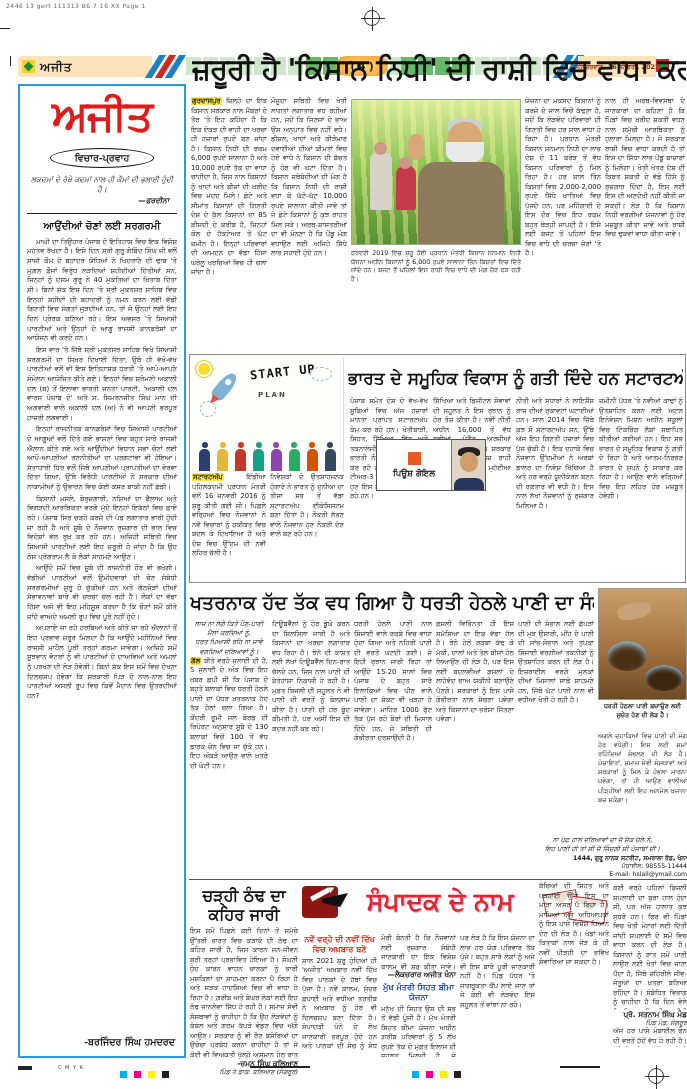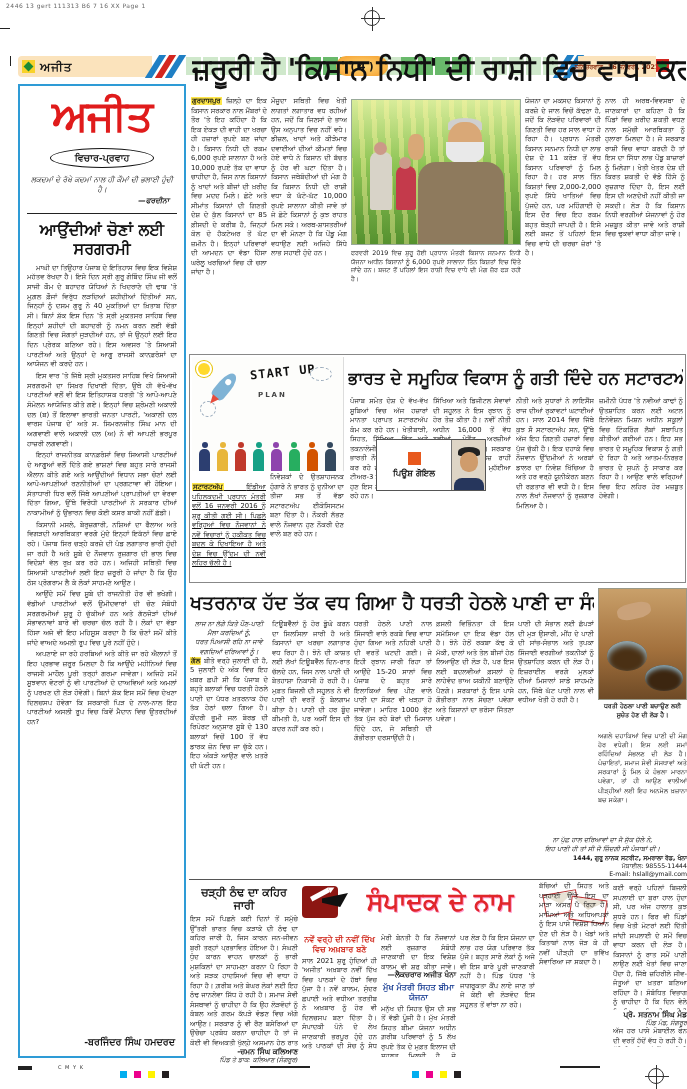--- a/index.html
+++ b/index.html
@@ -47,21 +47,21 @@
   
   .edbox{left:18px;top:84px;width:168px;height:974px;border:2px solid #2e9bd6;background:#fff;
      padding:4px 7px;overflow:hidden;}
   .logo{font-size:42px;font-weight:900;color:#e01b1b;text-align:center;line-height:52px;
      letter-spacing:-1px;}
   .oval{width:104px;margin:6px auto 0;border:1.6px solid #111;border-radius:50%;
      text-align:center;font-size:9.5px;font-weight:bold;padding:3px 0;}
   .vquote{margin-top:7px;font-size:7.4px;font-style:italic;text-align:center;line-height:1.4;}
   .vauthor{font-size:7.4px;font-style:italic;font-weight:bold;text-align:right;padding-right:8px;}
   .edrule{border-top:1.6px solid #222;margin:8px 0 6px;}
-  .edhead{font-size:16px;font-weight:900;text-align:center;margin:2px 0 6px;}
+  .edhead{font-size:10px;font-weight:900;text-align:center;margin:2px 0 6px;}
   .edbody{font-size:6.9px;line-height:1.4;text-align:justify;height:688px;overflow:hidden;}
   .edbody p{margin:0 0 2px;text-indent:9px;}
   .edsig{position:absolute;right:9px;bottom:8px;font-size:9.5px;font-weight:bold;}
   
   .ncol{font-size:6.8px;line-height:1.4;text-align:justify;overflow:hidden;}
   .lead{background:#ffe74a;font-weight:bold;padding:0 1px;}
   .capt{font-size:6.3px;line-height:1.35;text-align:justify;overflow:hidden;}
   .couplet{font-size:6.6px;font-style:italic;text-align:center;line-height:1.4;}
   
   .byline{border:1px solid #555;background:#fff;display:flex;}
@@ -245,21 +245,21 @@
         <span class="orange-sq" data-name="orange-square-icon"></span>
         <span class="byname" data-name="author-name">ਪਿਊਸ਼ ਗੋਇਲ</span>
       </div>
       <div class="mugshot" data-name="author-photo">
         <span class="turban t-hair" data-name="hair-icon"></span>
         <span class="head-c"></span>
           <span class="shoulders" style="background:#26365c;"></span>
       </div>
     </div>
 
-    <div class="abs ncol" style="left:2px;top:128px;width:74px;height:106px;text-decoration:underline;" data-name="startup-mini-column">
+    <div class="abs ncol" style="left:2px;top:118px;width:74px;height:106px;" data-name="startup-mini-column">
       <span class="lead" data-name="lead-word">ਸਟਾਰਟਅੱਪ</span>
       <span data-name="startup-col-text">ਇੰਡੀਆ ਪਹਿਲਕਦਮੀ ਪ੍ਰਧਾਨ ਮੰਤਰੀ ਵਲੋਂ 16 ਜਨਵਰੀ 2016 ਨੂੰ ਸ਼ੁਰੂ ਕੀਤੀ ਗਈ ਸੀ। ਪਿਛਲੇ ਵਰ੍ਹਿਆਂ ਵਿਚ ਨੌਜਵਾਨਾਂ ਨੇ ਨਵੇਂ ਵਿਚਾਰਾਂ ਨੂੰ ਹਕੀਕਤ ਵਿਚ ਬਦਲ ਕੇ ਦਿਖਾਇਆ ਹੈ ਅਤੇ ਦੇਸ਼ ਵਿਚ ਉੱਦਮ ਦੀ ਨਵੀਂ ਲਹਿਰ ਚੱਲੀ ਹੈ।</span>
     </div>
     <div class="abs ncol" style="left:80px;top:118px;width:74px;height:106px;" data-name="startup-mini-column">ਨਿਵੇਸ਼ਕਾਂ ਦੇ ਉਤਸ਼ਾਹਜਨਕ ਹੁੰਗਾਰੇ ਨੇ ਭਾਰਤ ਨੂੰ ਦੁਨੀਆ ਦਾ ਤੀਜਾ ਸਭ ਤੋਂ ਵੱਡਾ ਸਟਾਰਟਅੱਪ ਈਕੋਸਿਸਟਮ ਬਣਾ ਦਿੱਤਾ ਹੈ। ਨੌਕਰੀ ਲੱਭਣ ਵਾਲੇ ਨੌਜਵਾਨ ਹੁਣ ਨੌਕਰੀ ਦੇਣ ਵਾਲੇ ਬਣ ਰਹੇ ਹਨ।</div>
   </div>
 
   <div class="abs h2" style="left:190px;top:588px;width:404px;height:28px;font-size:19px;line-height:28px;white-space:nowrap;text-align:left;" data-name="water-headline">ਖਤਰਨਾਕ ਹੱਦ ਤੱਕ ਵਧ ਗਿਆ ਹੈ ਧਰਤੀ ਹੇਠਲੇ ਪਾਣੀ ਦਾ ਸੰਕਟ</div>
   <div class="abs wphoto" data-name="water-photo">
     <span class="handshape" data-name="hand-shape"></span>
     <span class="pot1" data-name="water-pot"></span>
@@ -288,21 +288,21 @@
     <div class="couplet" data-name="closing-sher-line">ਨਾ ਪੁੱਛ ਹਾਲ ਦਰਿਆਵਾਂ ਦਾ ਜੋ ਸੁੱਕ ਚੱਲੇ ਨੇ,</div>
     <div class="couplet" data-name="closing-sher-line">ਇਹ ਪਾਣੀ ਹੀ ਤਾਂ ਸੀ ਜੋ ਜ਼ਿੰਦਗੀ ਸੀ ਪੰਜਾਬਾਂ ਦੀ।</div>
     <div style="font-size:6.2px;text-align:right;font-weight:bold;" data-name="author-address">1444, ਗੁਰੂ ਨਾਨਕ ਸਟਰੀਟ, ਸਮਰਾਲਾ ਰੋਡ, ਖੰਨਾ</div>
     <div style="font-size:6.2px;text-align:right;" data-name="author-mobile">ਮੋਬਾਈਲ: 98555-11444</div>
     <div style="font-size:6.2px;text-align:right;" data-name="author-email">E-mail: hslall@ymail.com</div>
   </div>
 
   <div class="abs lrule" data-name="section-divider"></div>
 
   <div class="abs" style="left:190px;top:886px;width:108px;height:170px;" data-name="letter-cold-wave">
-    <div class="lhead" style="font-size:11px;" data-name="letter-headline">ਚੜ੍ਹੀ ਠੰਢ ਦਾ ਕਹਿਰ ਜਾਰੀ</div>
+    <div class="lhead" style="font-size:16px;" data-name="letter-headline">ਚੜ੍ਹੀ ਠੰਢ ਦਾ ਕਹਿਰ ਜਾਰੀ</div>
     <div class="ncol" style="height:132px;margin-top:3px;" data-name="letter-body">ਇਸ ਸਮੇਂ ਪਿਛਲੇ ਕਈ ਦਿਨਾਂ ਤੋਂ ਸਮੁੱਚੇ ਉੱਤਰੀ ਭਾਰਤ ਵਿਚ ਕੜਾਕੇ ਦੀ ਠੰਢ ਦਾ ਕਹਿਰ ਜਾਰੀ ਹੈ, ਜਿਸ ਕਾਰਨ ਜਨ-ਜੀਵਨ ਬੁਰੀ ਤਰ੍ਹਾਂ ਪ੍ਰਭਾਵਿਤ ਹੋਇਆ ਹੈ। ਸੰਘਣੀ ਧੁੰਦ ਕਾਰਨ ਵਾਹਨ ਚਾਲਕਾਂ ਨੂੰ ਭਾਰੀ ਮੁਸ਼ਕਿਲਾਂ ਦਾ ਸਾਹਮਣਾ ਕਰਨਾ ਪੈ ਰਿਹਾ ਹੈ ਅਤੇ ਸੜਕ ਹਾਦਸਿਆਂ ਵਿਚ ਵੀ ਵਾਧਾ ਹੋ ਰਿਹਾ ਹੈ। ਗ਼ਰੀਬ ਅਤੇ ਬੇਘਰ ਲੋਕਾਂ ਲਈ ਇਹ ਠੰਢ ਜਾਨਲੇਵਾ ਸਿੱਧ ਹੋ ਰਹੀ ਹੈ। ਸਮਾਜ ਸੇਵੀ ਸੰਸਥਾਵਾਂ ਨੂੰ ਚਾਹੀਦਾ ਹੈ ਕਿ ਉਹ ਲੋੜਵੰਦਾਂ ਨੂੰ ਕੰਬਲ ਅਤੇ ਗਰਮ ਕੱਪੜੇ ਵੰਡਣ ਵਿਚ ਅੱਗੇ ਆਉਣ। ਸਰਕਾਰ ਨੂੰ ਵੀ ਰੈਣ ਬਸੇਰਿਆਂ ਦਾ ਉਚੇਚਾ ਪ੍ਰਬੰਧ ਕਰਨਾ ਚਾਹੀਦਾ ਹੈ ਤਾਂ ਜੋ ਕੋਈ ਵੀ ਵਿਅਕਤੀ ਖੁੱਲ੍ਹੇ ਅਸਮਾਨ ਹੇਠ ਰਾਤ ਕੱਟਣ ਲਈ ਮਜਬੂਰ ਨਾ ਹੋਵੇ।</div>
     <div class="sig" data-name="letter-signature">-ਚਮਨ ਸਿੰਘ ਕਲਿਆਣ</div>
     <div class="sigloc" data-name="letter-signature-location">ਪਿੰਡ ਤੇ ਡਾਕ: ਕਲਿਆਣ (ਸੰਗਰੂਰ)</div>
   </div>
 
   <div class="abs penbox" data-name="pen-graphic-box">
     <span class="pennib" data-name="pen-nib-icon"></span>
   </div>
   <div class="abs swoosh" data-name="arrow-swoosh-icon"></div>
   <div class="abs edname-banner" data-name="letters-section-banner">ਸੰਪਾਦਕ ਦੇ ਨਾਮ</div>

